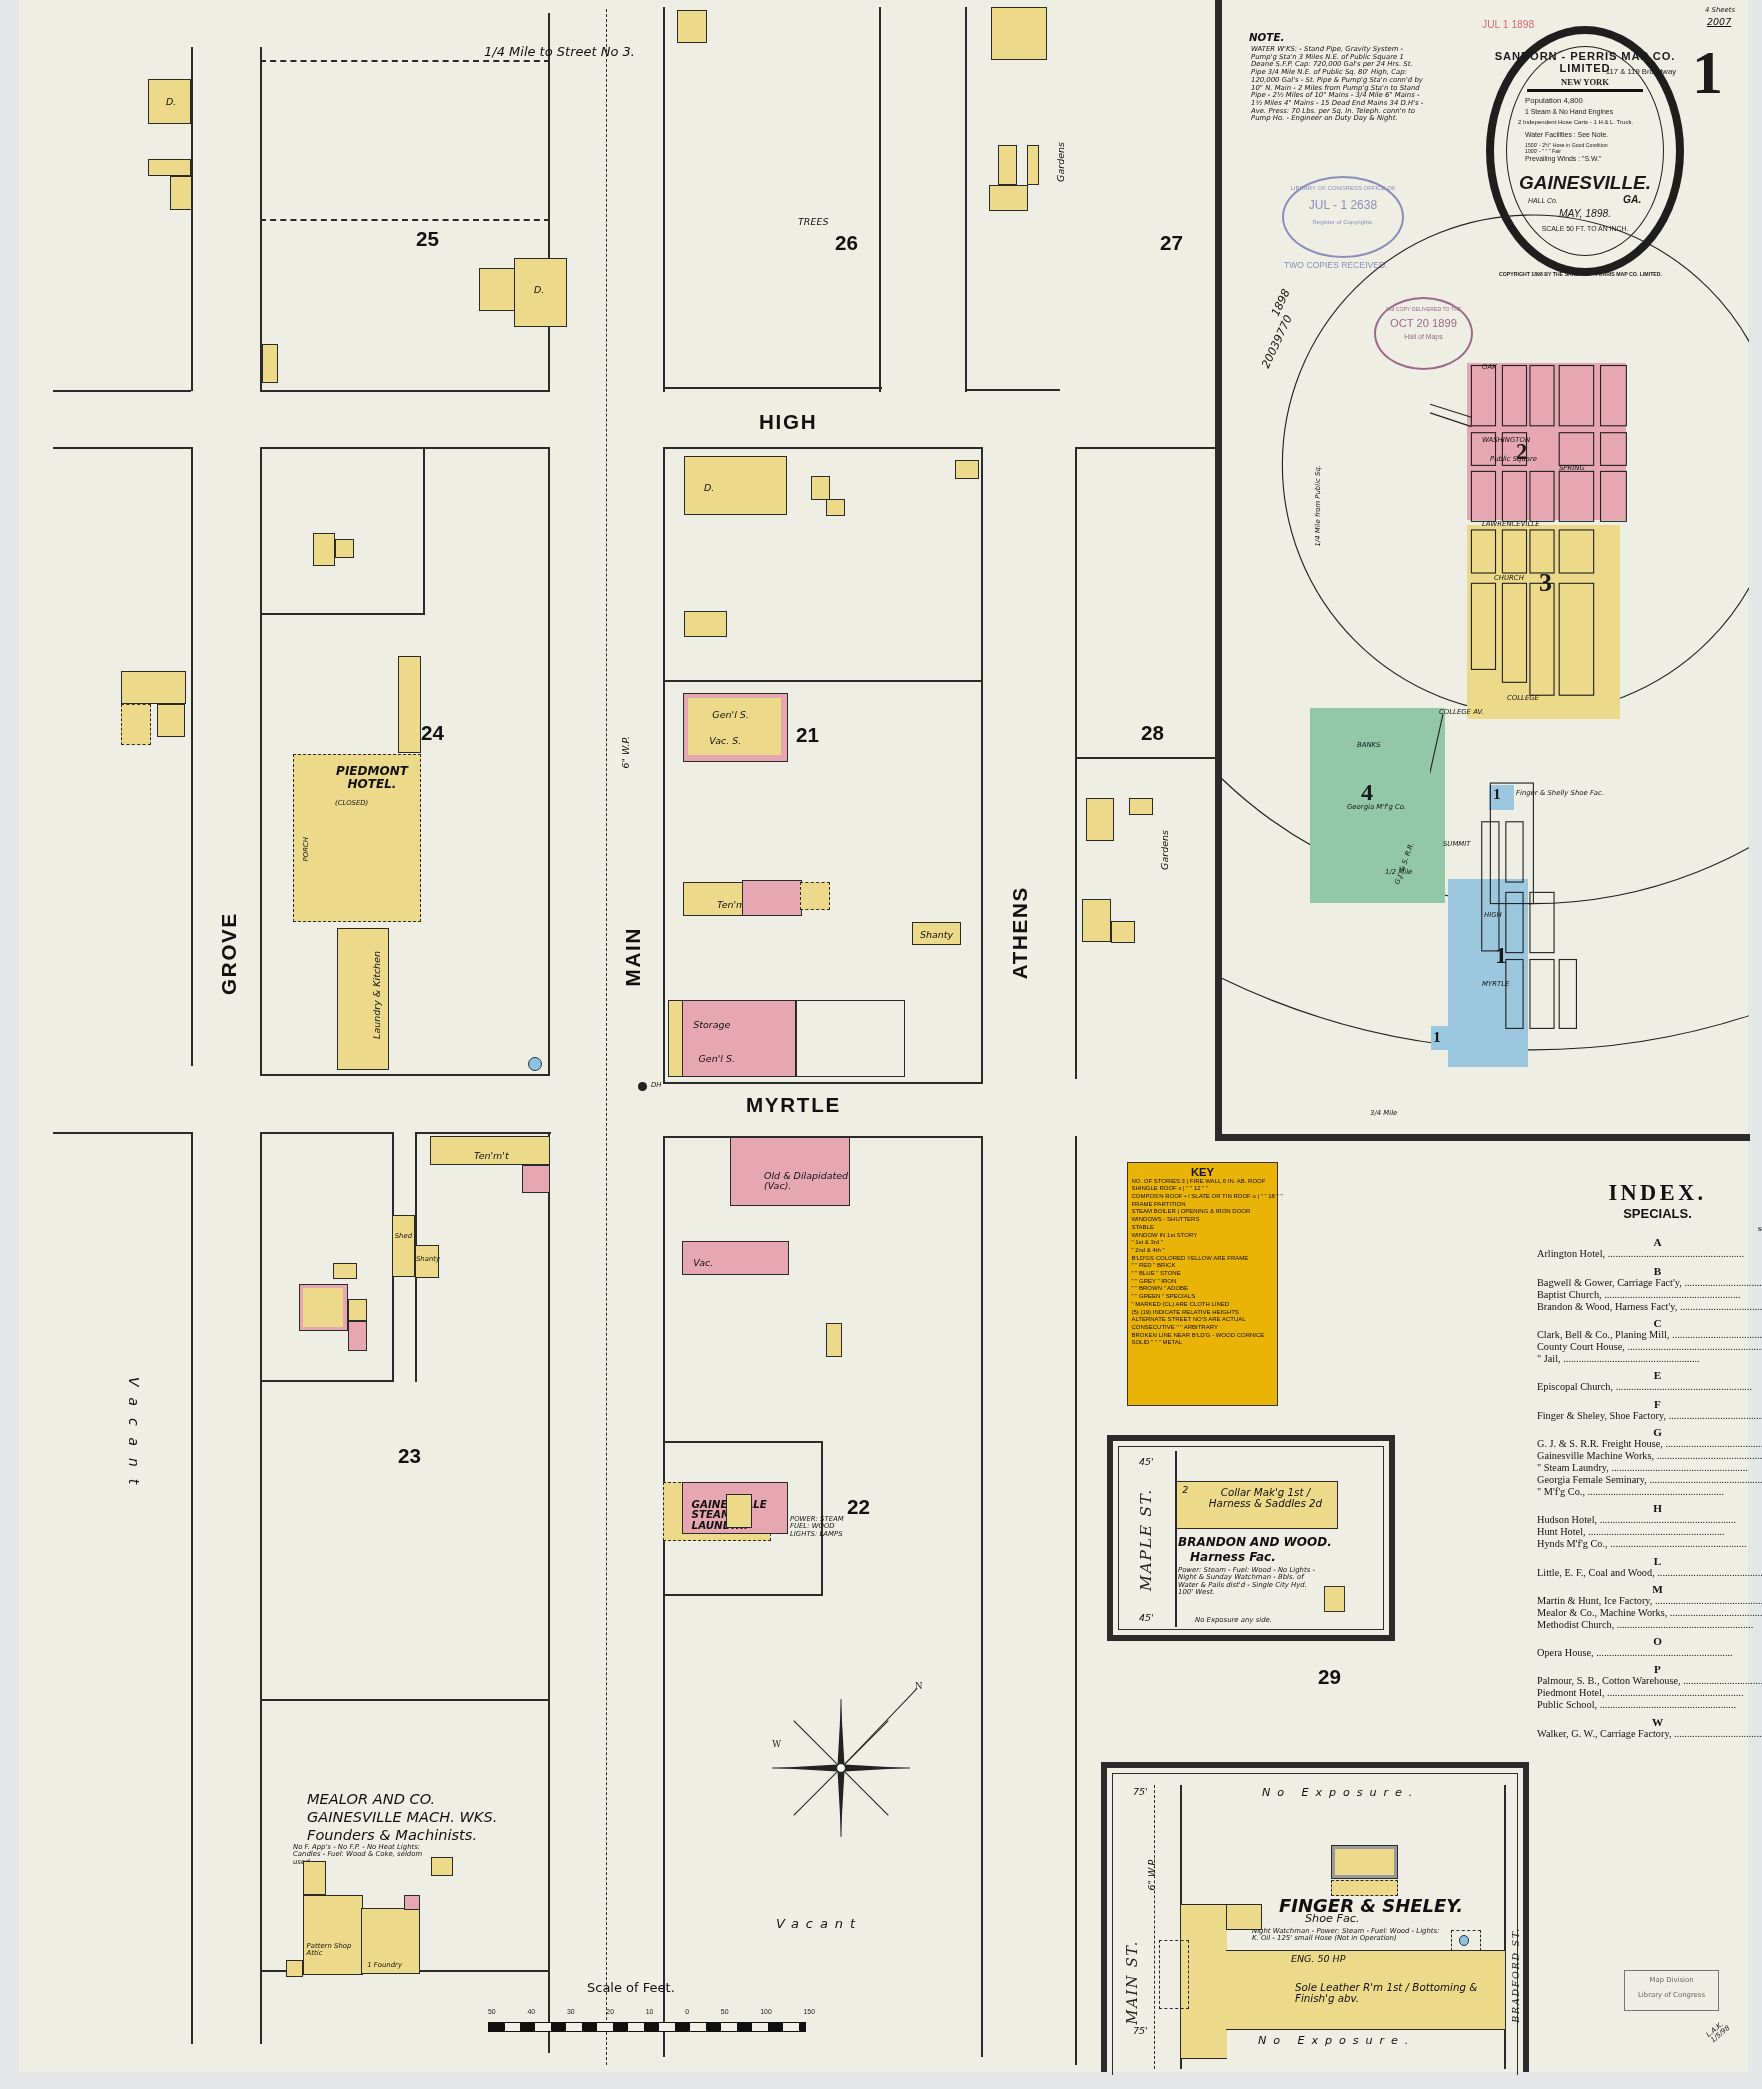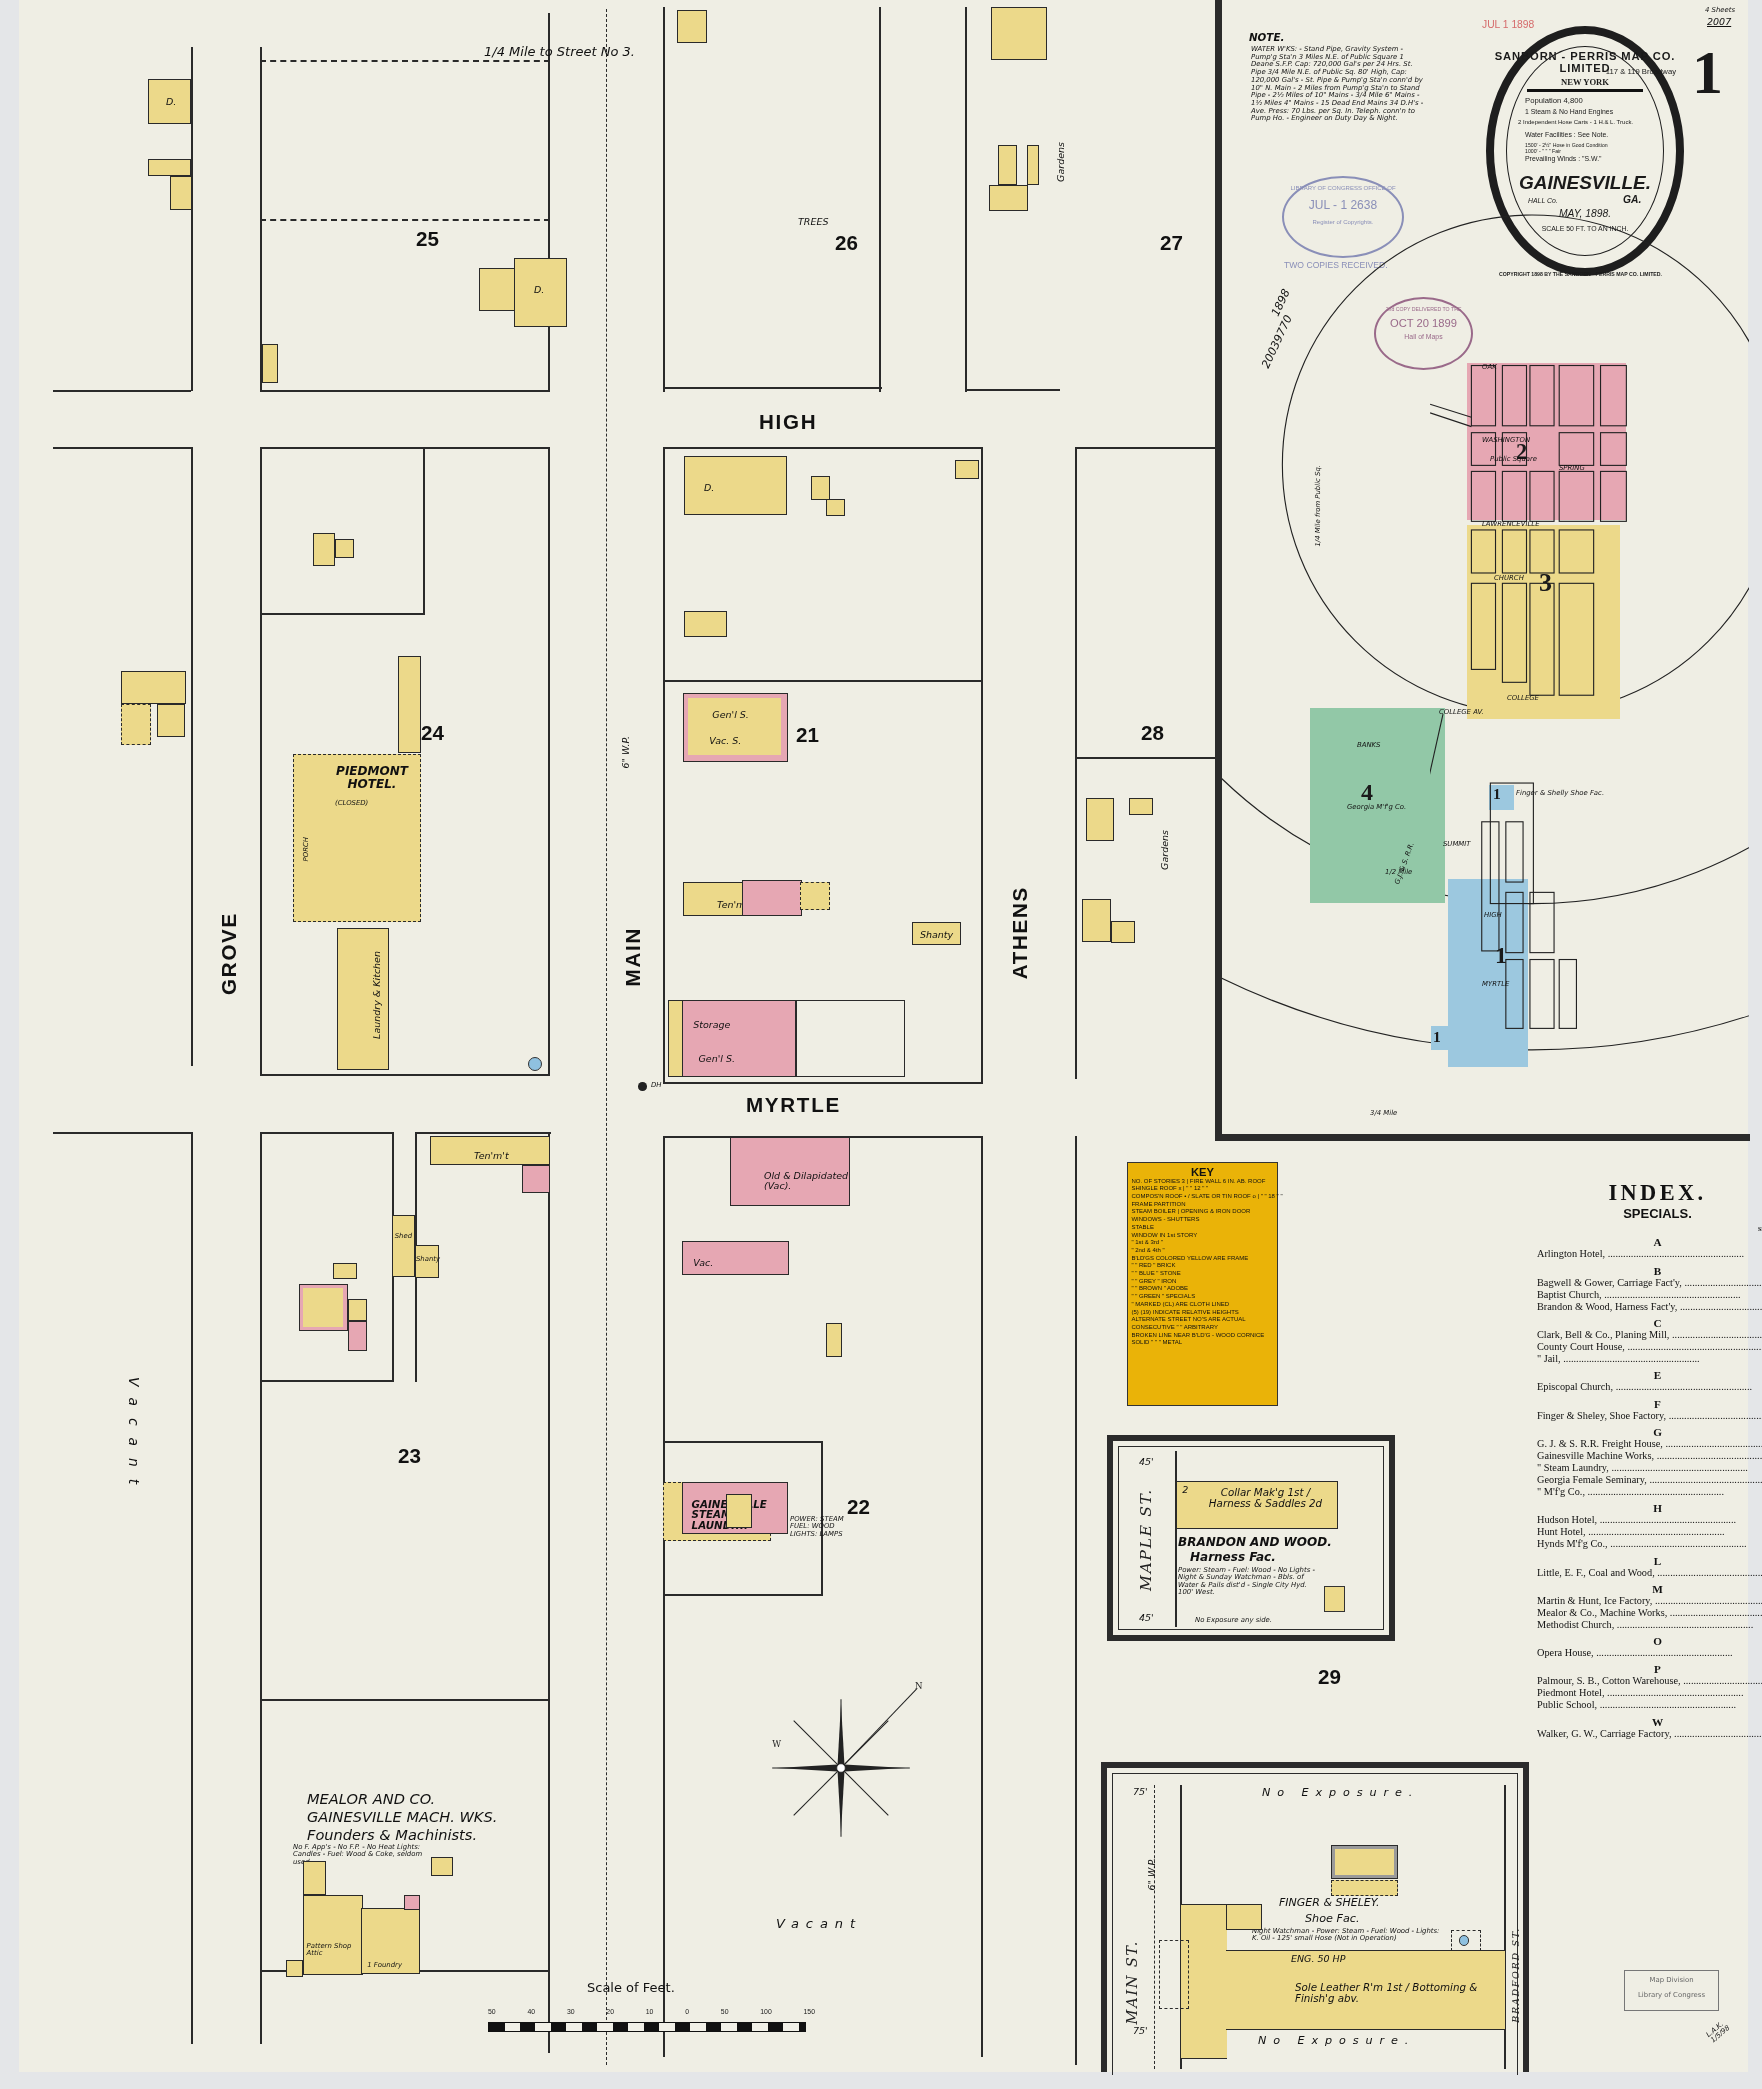--- a/index.html
+++ b/index.html
@@ -463,21 +463,21 @@
     <div class="street vert hand" style="left:403px;top:159px;font-size:9.5px;font-weight:normal">BRADFORD ST.</div>
     <div class="lbl small vert" style="left:40px;top:90px">6" W.P.</div>
     <div class="lbl small" style="left:26px;top:19px">75'</div>
     <div class="lbl small" style="left:26px;top:258px">75'</div>
     <div class="lbl" style="left:155px;top:19px;font-size:11.2px;letter-spacing:6.9px">No Exposure.</div>
     <div class="lbl" style="left:151px;top:267px;font-size:11.2px;letter-spacing:6.9px">No Exposure.</div>
     <div class="bldg" style="left:224px;top:77px;width:67px;height:34px;background:#9a9a9a;padding:2.6px">
       <div class="bldg y" style="left:2.6px;top:2.6px;width:59px;height:26px;border:none"></div>
     </div>
     <div class="bldg y dashed" style="left:224px;top:112px;width:67px;height:15.5px"></div>
-    <div class="lbl" style="left:172px;top:129px;font-size:11px;font-weight:normal">FINGER &amp; SHELEY.</div>
+    <div class="lbl" style="left:172px;top:129px;font-size:18px;font-weight:bold">FINGER &amp; SHELEY.</div>
     <div class="lbl" style="left:198px;top:145px;font-size:11.2px">Shoe Fac.</div>
     <div class="lbl tiny" style="left:145px;top:160px;width:189px">Night Watchman - Power: Steam - Fuel: Wood - Lights: K. Oil - 125' small Hose (Not in Operation)</div>
     <div class="bldg y" style="left:73px;top:136px;width:47px;height:155px;border-right:none"></div>
     <div class="bldg y" style="left:119px;top:136px;width:36px;height:26px"></div>
     <div class="bldg y" style="left:119px;top:182px;width:280px;height:80px;border-left:none">
       <span class="lbl small" style="left:65px;top:3.4px">ENG. 50 HP</span>
       <span class="lbl" style="left:69px;top:31px;font-size:10.3px">Sole Leather R'm 1st / Bottoming &amp; Finish'g abv.</span>
     </div>
     <div class="bldg dashed" style="left:344px;top:162px;width:26px;height:20.6px;background:transparent">
       <div class="abs" style="left:6.9px;top:4.3px;width:8.6px;height:8.6px;border-radius:50%;background:#8fc1e0;border:0.9px solid #333"></div>

